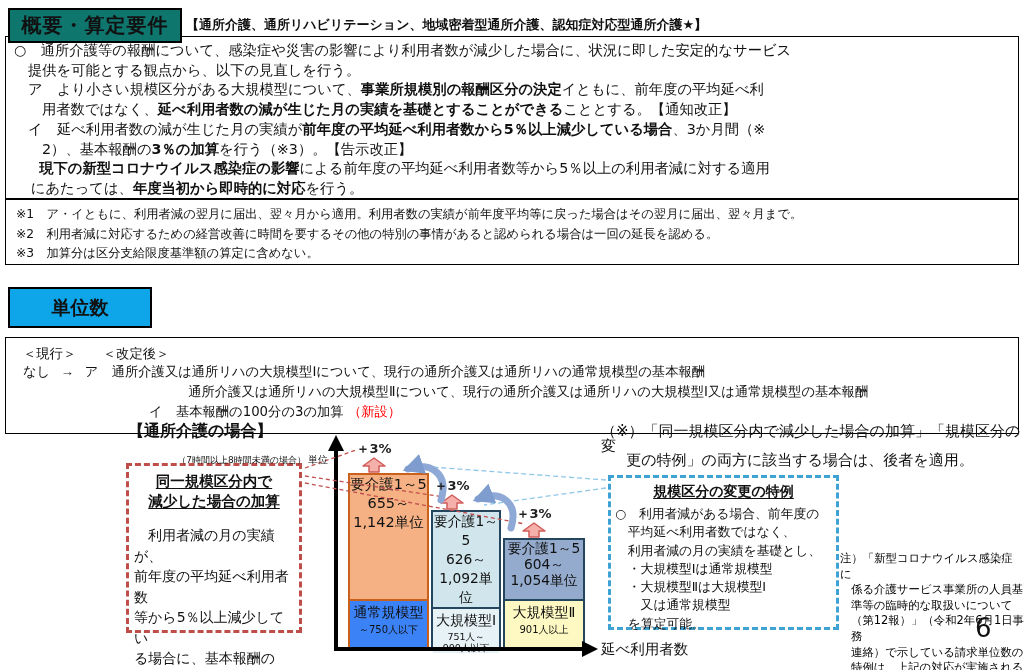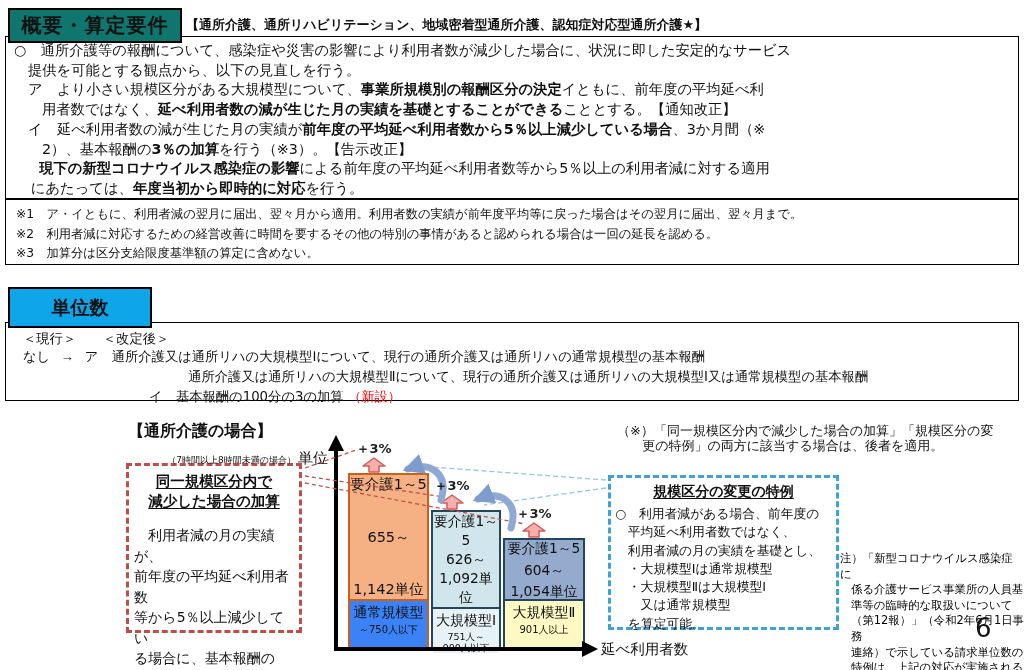--- a/index.html
+++ b/index.html
@@ -18,35 +18,35 @@
 
   
   .txtbox{border:1.5px solid #000;box-sizing:border-box;background:#fff}
   #overview-box{left:5px;top:36px;width:1014px;height:163px;padding:4px 6px 0 8px;
     font-size:14.3px;line-height:19.7px}
   #notes-box{left:5px;top:199px;width:1014px;height:66px;padding:5px 6px 0 10px;
     font-size:12.3px;line-height:19.5px}
   #units-label-box{left:8px;top:287px;width:140px;height:37px;border:2px solid #000;
     display:flex;align-items:center;justify-content:center;font-size:19px;font-weight:bold;
     background:#0ea5e9;z-index:4}
-  #units-box{left:5px;top:322px;width:1014px;height:79px;padding:6px 6px 0 10px;
+  #units-box{left:5px;top:337px;width:1014px;height:97px;padding:6px 6px 0 10px;
     font-size:13.3px;line-height:19.2px}
 
   .rich-line{white-space:pre-wrap}
   .line{white-space:pre-wrap}
 
   
   #diagram-title{left:128px;top:421px;font-size:16px;font-weight:bold}
   #y-axis-caption{left:140px;top:448px;width:188px;text-align:right;white-space:nowrap;z-index:4}
   #y-axis-caption .small{font-size:9px}
-  #y-axis-caption .big{font-size:15px;margin-left:2px}
+  #y-axis-caption .big{font-size:10px;margin-left:2px}
   #x-axis-label{left:601px;top:640px;font-size:14.5px}
 
   .bar{box-sizing:border-box;display:flex;flex-direction:column;text-align:center;z-index:1}
-  .bar-top{flex:1;display:flex;flex-direction:column;justify-content:space-between;font-size:14.5px;line-height:19px}
+  .bar-top{flex:1;display:flex;flex-direction:column;justify-content:flex-start;font-size:14.5px;line-height:19px}
   .bar-bottom{height:50px;box-sizing:border-box;padding-top:3px}
   .bar-scale{font-size:14px;line-height:17px}
   .bar-cap{font-size:10px;line-height:12px;padding-top:3px}
   .bar2 .bar-cap{font-size:9.5px;line-height:11px;padding-top:2px}
   .bar1{left:348px;top:473px;width:81px;height:178px;background:#f5b184;border:2px solid #c9611d}
   .bar1 .bar-bottom{background:#3b82f6;border-top:2px solid #c9611d}
   .bar2{left:431px;top:510px;width:70px;height:141px;background:#d0e5ec;border:2px solid #24455e}
   .bar2 .bar-top{font-size:13.8px}
   .bar2 .bar-bottom{background:#e7f2f6;border-top:2px solid #24455e}
   .bar3{left:503px;top:538px;width:82px;height:113px;background:#94abcd;border:2px solid #24455e}
@@ -58,21 +58,21 @@
   #plus3-2{left:429px;top:477px}
   #plus3-3{left:511px;top:505px}
 
   
   #left-callout{left:126px;top:463px;width:176px;height:170px;border:3px dashed #bf4e4a;
     box-sizing:border-box;padding:5px 2px 0 2px;z-index:2}
   .callout-title{text-align:center;font-weight:bold;text-decoration:underline;text-underline-offset:2px}
   #left-callout .callout-title{font-size:14.5px;line-height:20px}
   #left-callout .callout-body{margin-top:14px;font-size:14px;line-height:20.5px;padding-left:3px}
 
-  #right-note{left:617px;top:424px;font-size:13px;line-height:14.5px;z-index:2}
+  #right-note{left:601px;top:424px;font-size:15px;line-height:14.5px;z-index:2}
   #right-callout{left:608px;top:475px;width:231px;height:155px;border:3px dashed #3ea2d2;
     box-sizing:border-box;padding:4px 4px 0 4px;z-index:2}
   #right-callout .callout-title{font-size:14px;line-height:19px}
   #right-callout .callout-body{margin-top:4px;font-size:12.8px;line-height:18.3px}
 
   #side-note{left:840px;top:551px;width:184px;font-size:11.4px;line-height:15.6px;color:#000;z-index:2}
   #side-note .line + .line{padding-left:11px}
 
   #page-number{left:975px;top:613px;font-size:26px;z-index:4}
 

